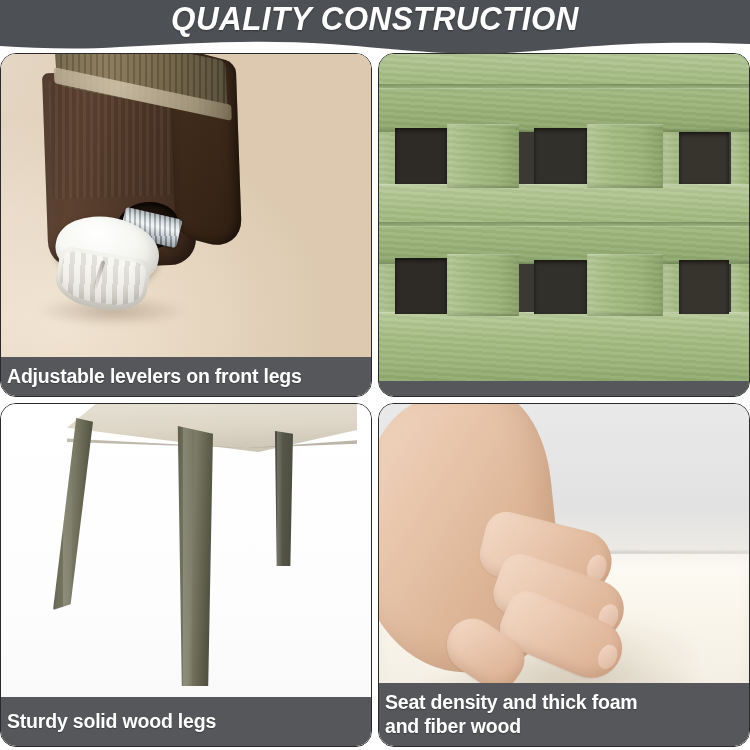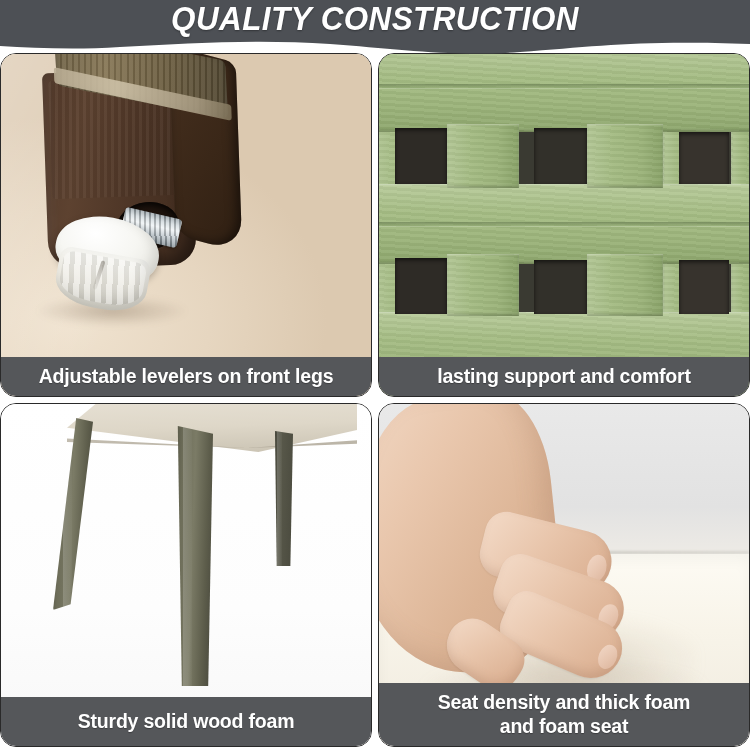--- a/index.html
+++ b/index.html
@@ -49,21 +49,21 @@
     border-radius:16px;
     overflow:hidden;
     background:#fff;
   }
   .panel-media { position:absolute; left:0; top:0; width:100%; height:100%; overflow:hidden; }
 
   .caption {
     position:absolute; left:0; bottom:0; width:100%;
     background:#55575a;
     color:#fff;
-    text-align:center;
+    text-align:left;
     font-size:19.5px;
     font-weight:bold;
     line-height:24px;
     padding:7px 6px 8px 6px;
     letter-spacing:-0.2px;
     text-shadow:0 1px 1px rgba(0,0,0,0.3);
     z-index:4;
   }
   .caption.one-line { padding:12px 6px 13px 6px; }
 
@@ -350,41 +350,40 @@
         <div style="position:absolute;left:300px;top:78px;  width:50px;height:52px;background:#37332d;box-shadow:inset 0 2px 4px rgba(0,0,0,.6);"></div>
         <div style="position:absolute;left:16px; top:204px; width:52px;height:56px;background:#2e2b26;box-shadow:inset 0 2px 4px rgba(0,0,0,.6);"></div>
         <div style="position:absolute;left:155px;top:206px; width:53px;height:54px;background:#32302a;box-shadow:inset 0 2px 4px rgba(0,0,0,.6);"></div>
         <div style="position:absolute;left:300px;top:206px; width:50px;height:54px;background:#37332d;box-shadow:inset 0 2px 4px rgba(0,0,0,.6);"></div>
 
         <div class="strap-seam" style="left:-6px; top:30px;  width:390px;"></div>
         <div class="strap-seam" style="left:-6px; top:168px; width:390px;"></div>
       </div>
     </div>
     <div class="caption">
-      <div>lasting support and comfort</div>
     </div>
   </div>
 
   <div class="panel">
     <div class="panel-media">
       <div class="p3-bg"></div>
       <div class="seat-box"></div>
       <div class="seat-edge"></div>
       <div class="leg leg-a">
           <span class="leg-hl"></span>
         </div>
       <div class="leg leg-b">
           <span class="leg-hl"></span>
         </div>
       <div class="leg leg-c">
           <span class="leg-hl"></span>
         </div>
     </div>
     <div class="caption one-line">
-      <div>Sturdy solid wood foam</div>
+      <div>Sturdy solid wood legs</div>
     </div>
   </div>
 
   <div class="panel">
     <div class="panel-media">
       <div class="p4-bg"></div>
       <div class="wall-line"></div>
       <div class="foam"></div>
       <div class="foam-dent"></div>
       <div class="hand-shadow"></div>
@@ -397,17 +396,17 @@
             <span class="nail"></span>
           </div>
         <div class="finger f3">
             <span class="nail"></span>
           </div>
         <div class="finger f4"></div>
       </div>
     </div>
     <div class="caption">
       <div>Seat density and thick foam</div>
-      <div>and foam seat</div>
+      <div>and fiber wood</div>
     </div>
   </div>
 
 </div>
 
 </body></html>

